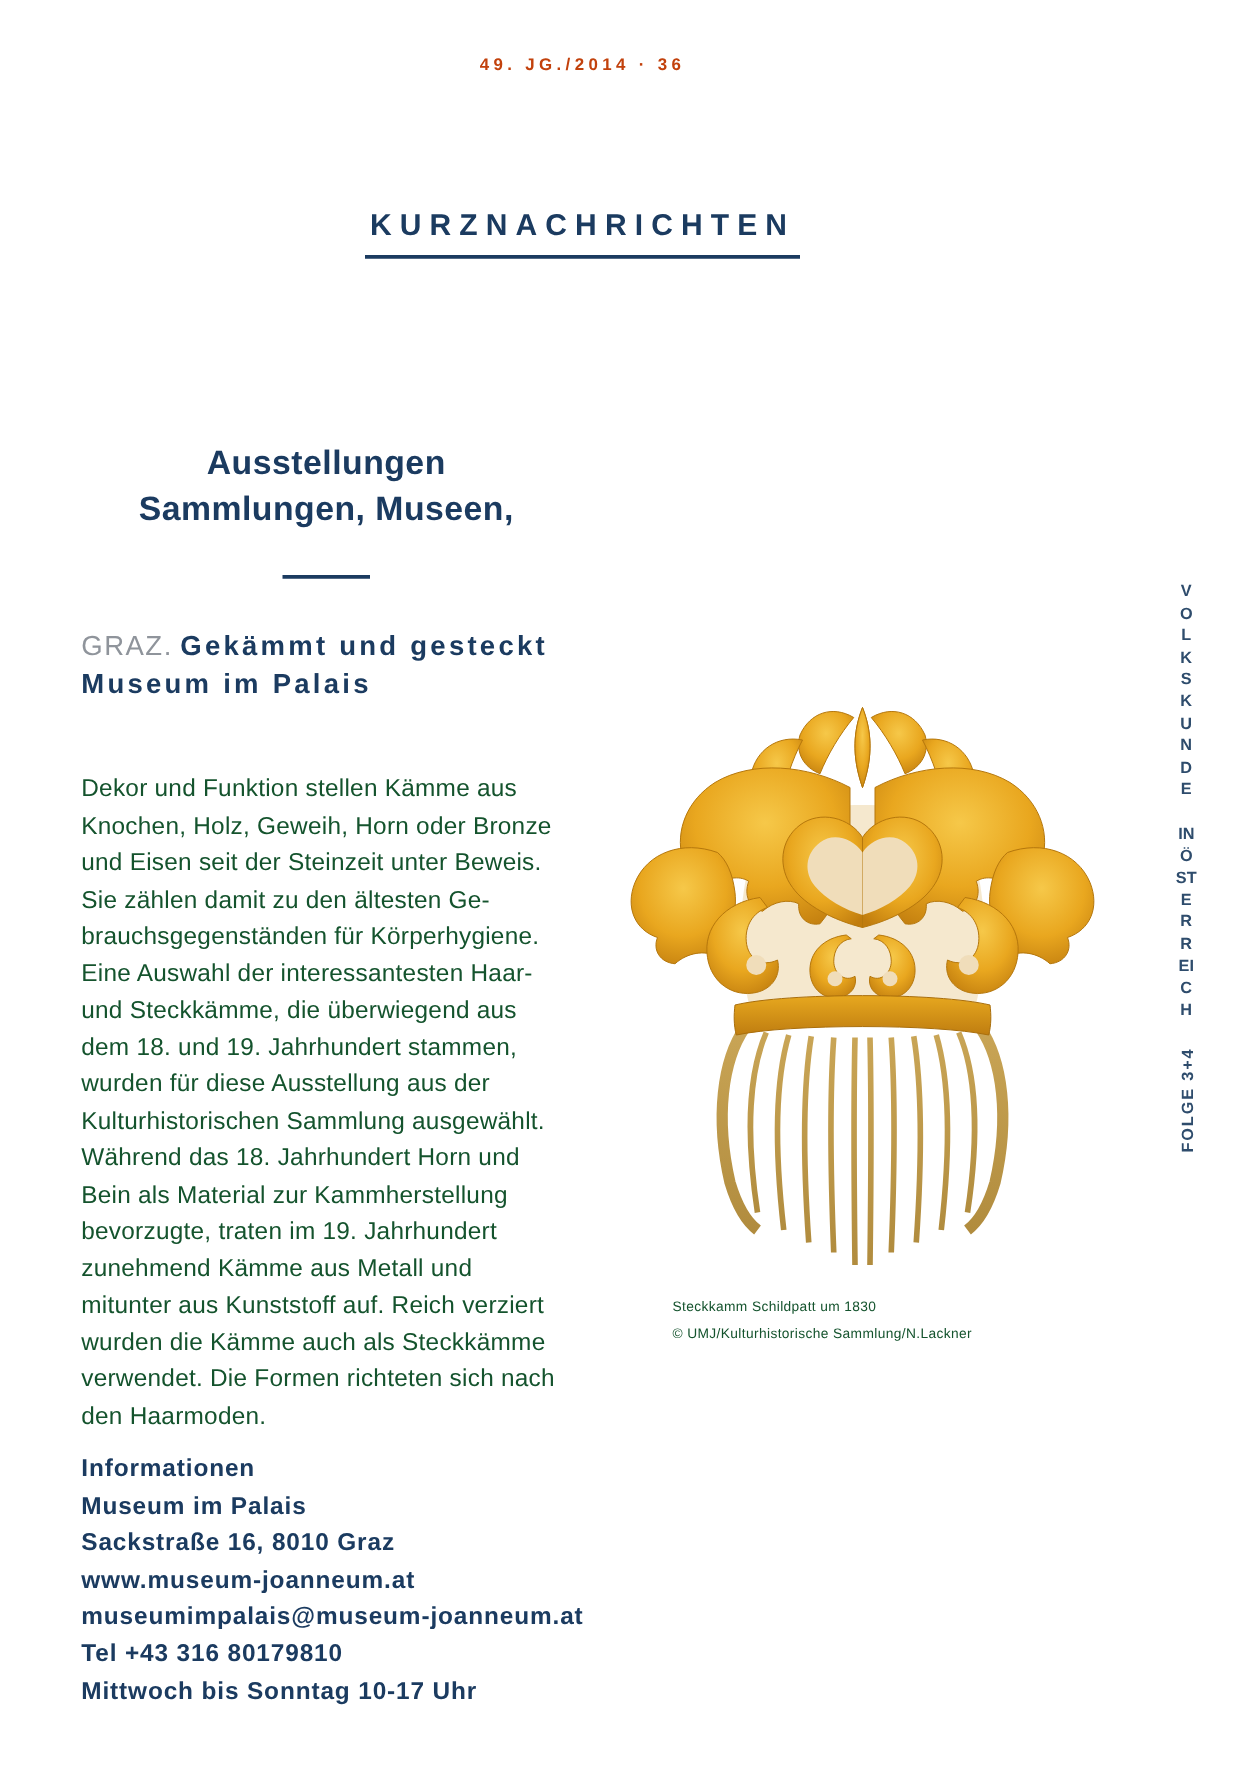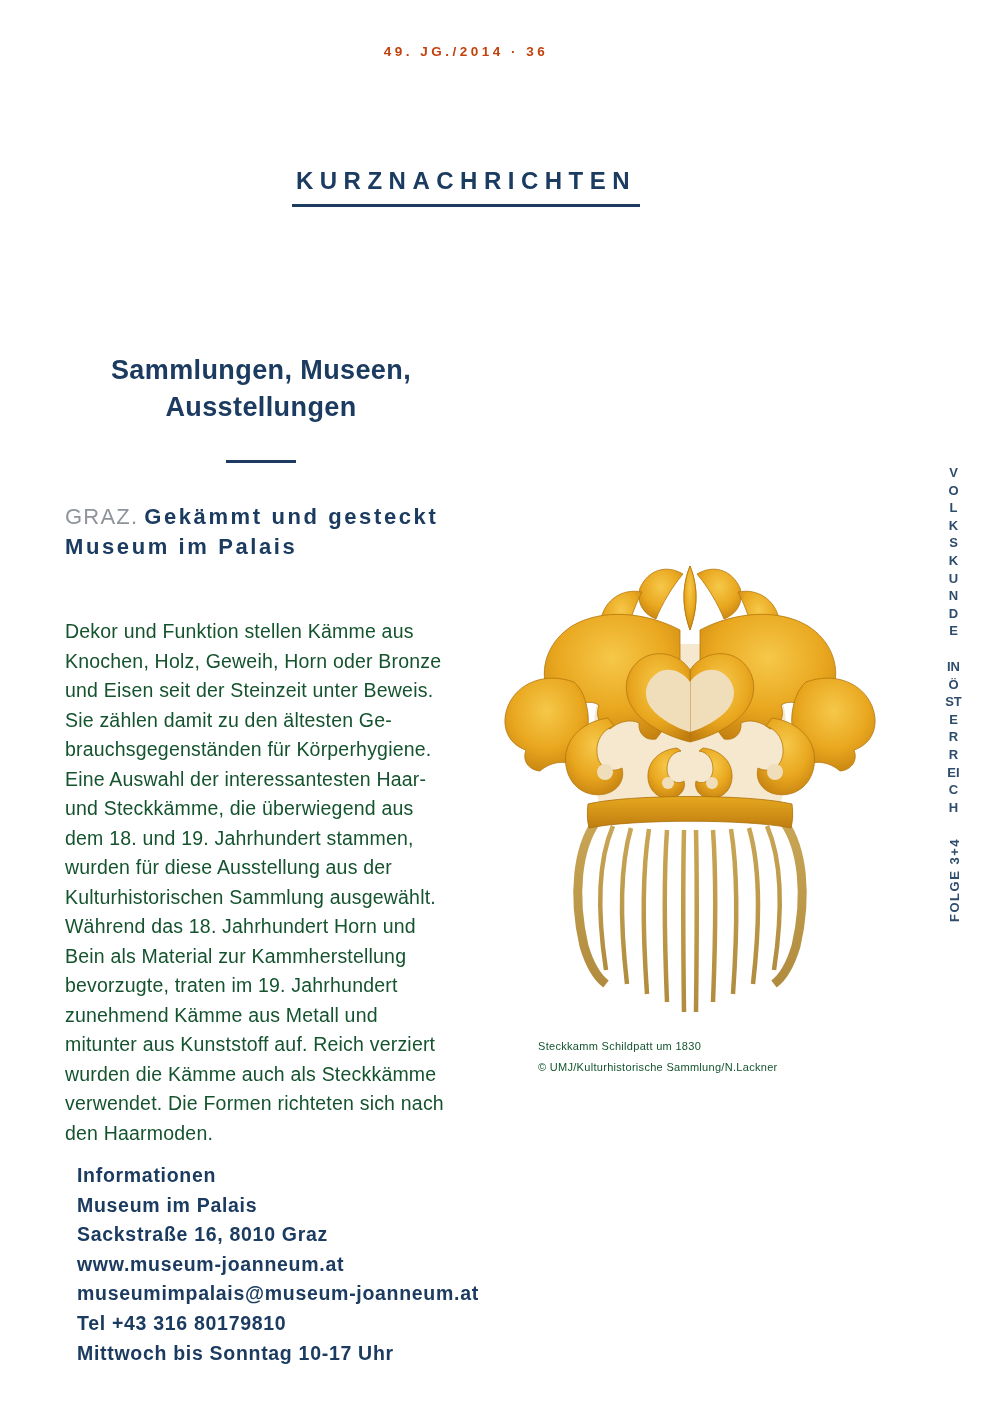--- a/index.html
+++ b/index.html
@@ -34,34 +34,34 @@
 
   .article-body {
     position:absolute; top:617px; left:65px; width:410px;
     font-size:19.5px; line-height:29.5px; color:#14532d; letter-spacing:0.2px;
     white-space:pre-line;
   }
 
   .info-block {
     position:absolute; top:1161px; left:65px; width:430px;
     font-size:19.5px; line-height:29.6px; font-weight:bold; color:#1B3B60;
-    letter-spacing:0.7px; white-space:pre-line;margin-left:12px;
+    letter-spacing:0.7px; white-space:pre-line;
   }
 
   
   .comb-figure { position:absolute; left:490px; top:542px; width:410px; height:482px; }
   .image-caption {
     position:absolute; left:538px; top:1036px;
     font-size:11px; line-height:21px; color:#14532d; letter-spacing:0.3px;
   }
 
   
   .vertical-strip {
     position:absolute; left:936px; top:464px; width:26px;
-    display:flex; flex-direction:column; align-items:flex-end;
+    display:flex; flex-direction:column; align-items:center;
     color:#2E4C6C; font-weight:bold; font-size:13px;
   }
   .v-word { width:17px; word-break:break-all; line-height:17.6px; text-align:center; }
   .v-word.gap-a { margin-bottom:18px; }
   .v-word.gap-b { }
   .folge {
     margin-top:22px; writing-mode:vertical-rl; transform:rotate(180deg);
     letter-spacing:1.5px; white-space:nowrap; font-size:13px; font-weight:bold;
   }
 </style>
@@ -70,22 +70,22 @@
 
 <div class="page">
 
   <div class="issue-line">49. JG./2014 · 36</div>
 
   <div class="title-wrap">
     <span class="main-title">KURZNACHRICHTEN</span>
   </div>
 
   <div class="section-heading">
+    <div>Ausstellungen</div>
     <div>Sammlungen, Museen,</div>
-    <div>Ausstellungen</div>
   </div>
 
   <div class="heading-divider"></div>
 
   <div class="article-head">
     <div>
       <span class="kicker">GRAZ.</span><span>Gekämmt und gesteckt</span>
     </div>
     <div>Museum im Palais</div>
   </div>

